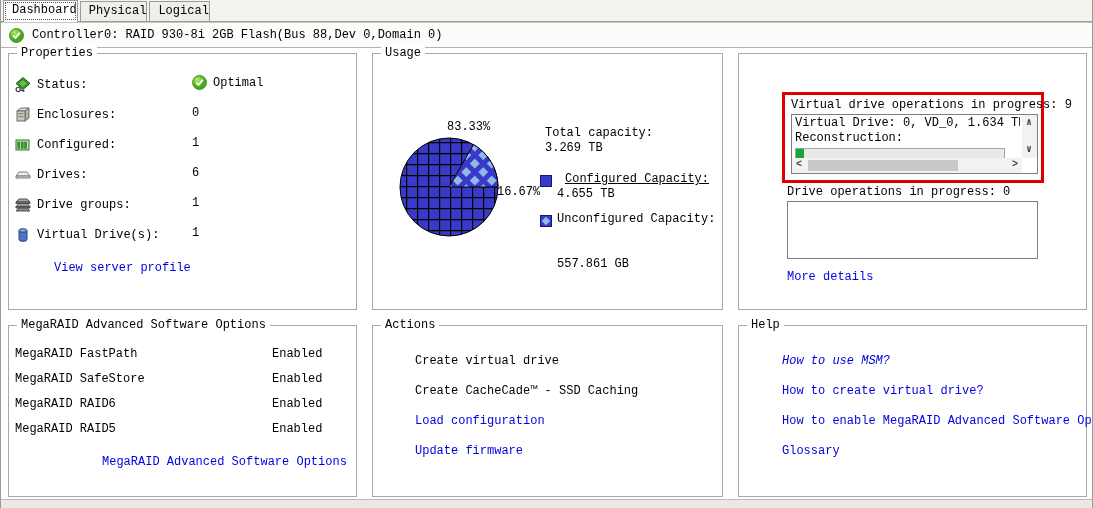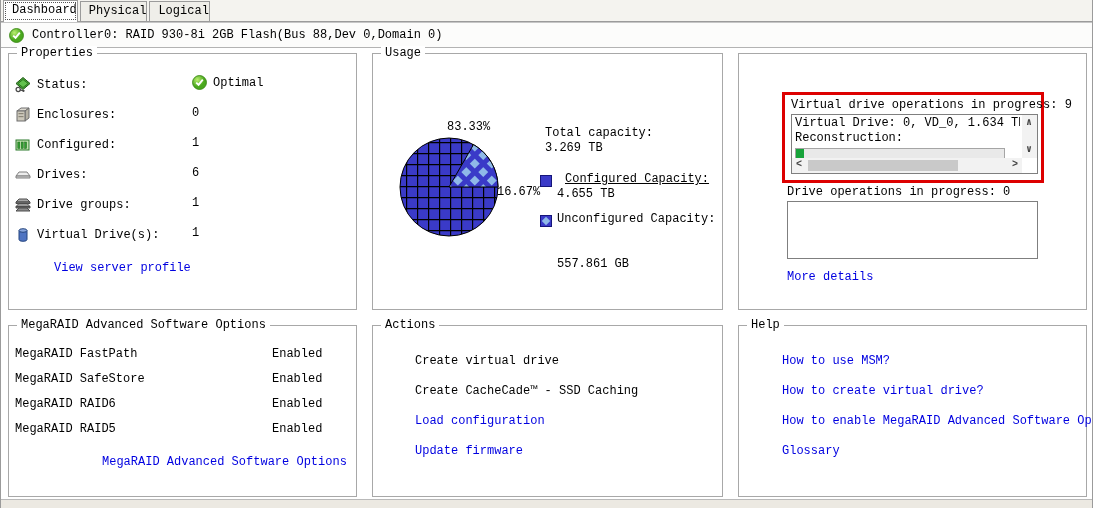--- a/index.html
+++ b/index.html
@@ -271,20 +271,20 @@
     <div class="panel-title">Actions</div>
     <div class="action-item static" style="top:28px;">Create virtual drive</div>
     <div class="action-item static" style="top:58px;">Create CacheCade™ - SSD Caching</div>
     <div class="action-item link" style="top:88px;">Load configuration</div>
     <div class="action-item link" style="top:118px;">Update firmware</div>
     <div class="action-item static" style="top:148px;margin-top:31px;">Silence alarm</div>
   </div>
 
   <div class="panel" id="panel-help">
     <div class="panel-title">Help</div>
-    <div class="help-item abs link" style="top:28px;">How to use MSM?</div>
+    <div class="help-item abs link" style="top:28px;font-style:italic;">How to use MSM?</div>
     <div class="help-item abs link" style="top:58px;">How to create virtual drive?</div>
     <div class="help-item abs link" style="top:88px;">How to enable MegaRAID Advanced Software Options?</div>
     <div class="help-item abs link" style="top:118px;">Glossary</div>
   </div>
 
   <div class="statusstrip"></div>
 </div>
 
 </body></html>

